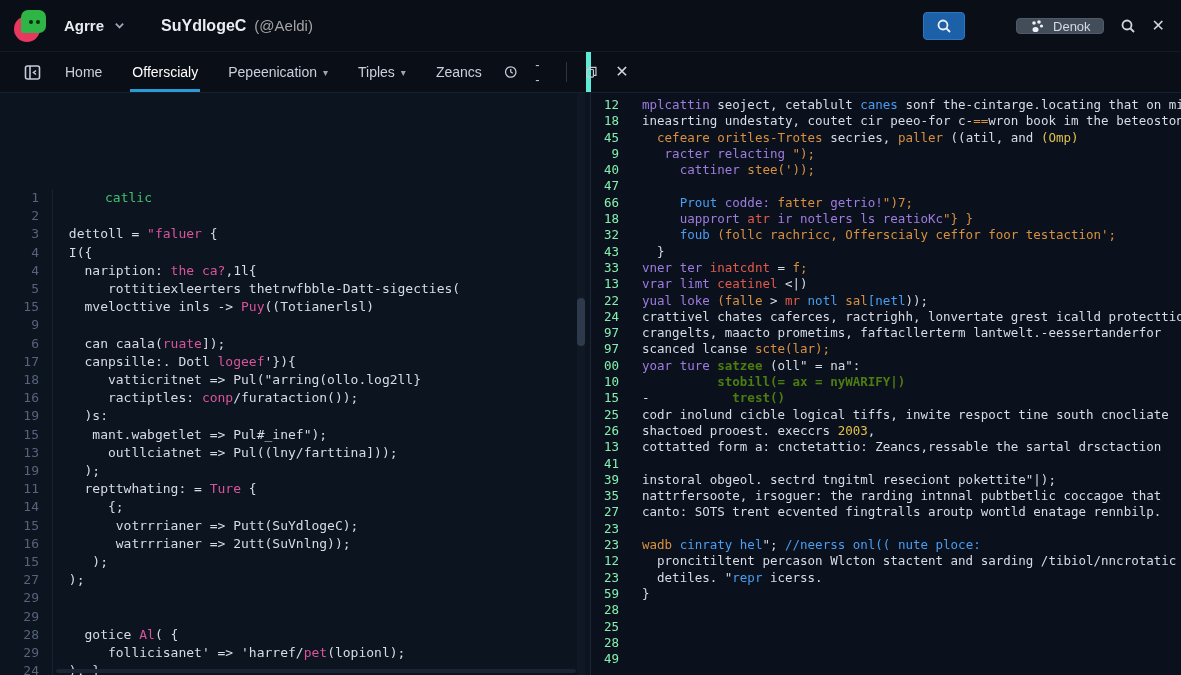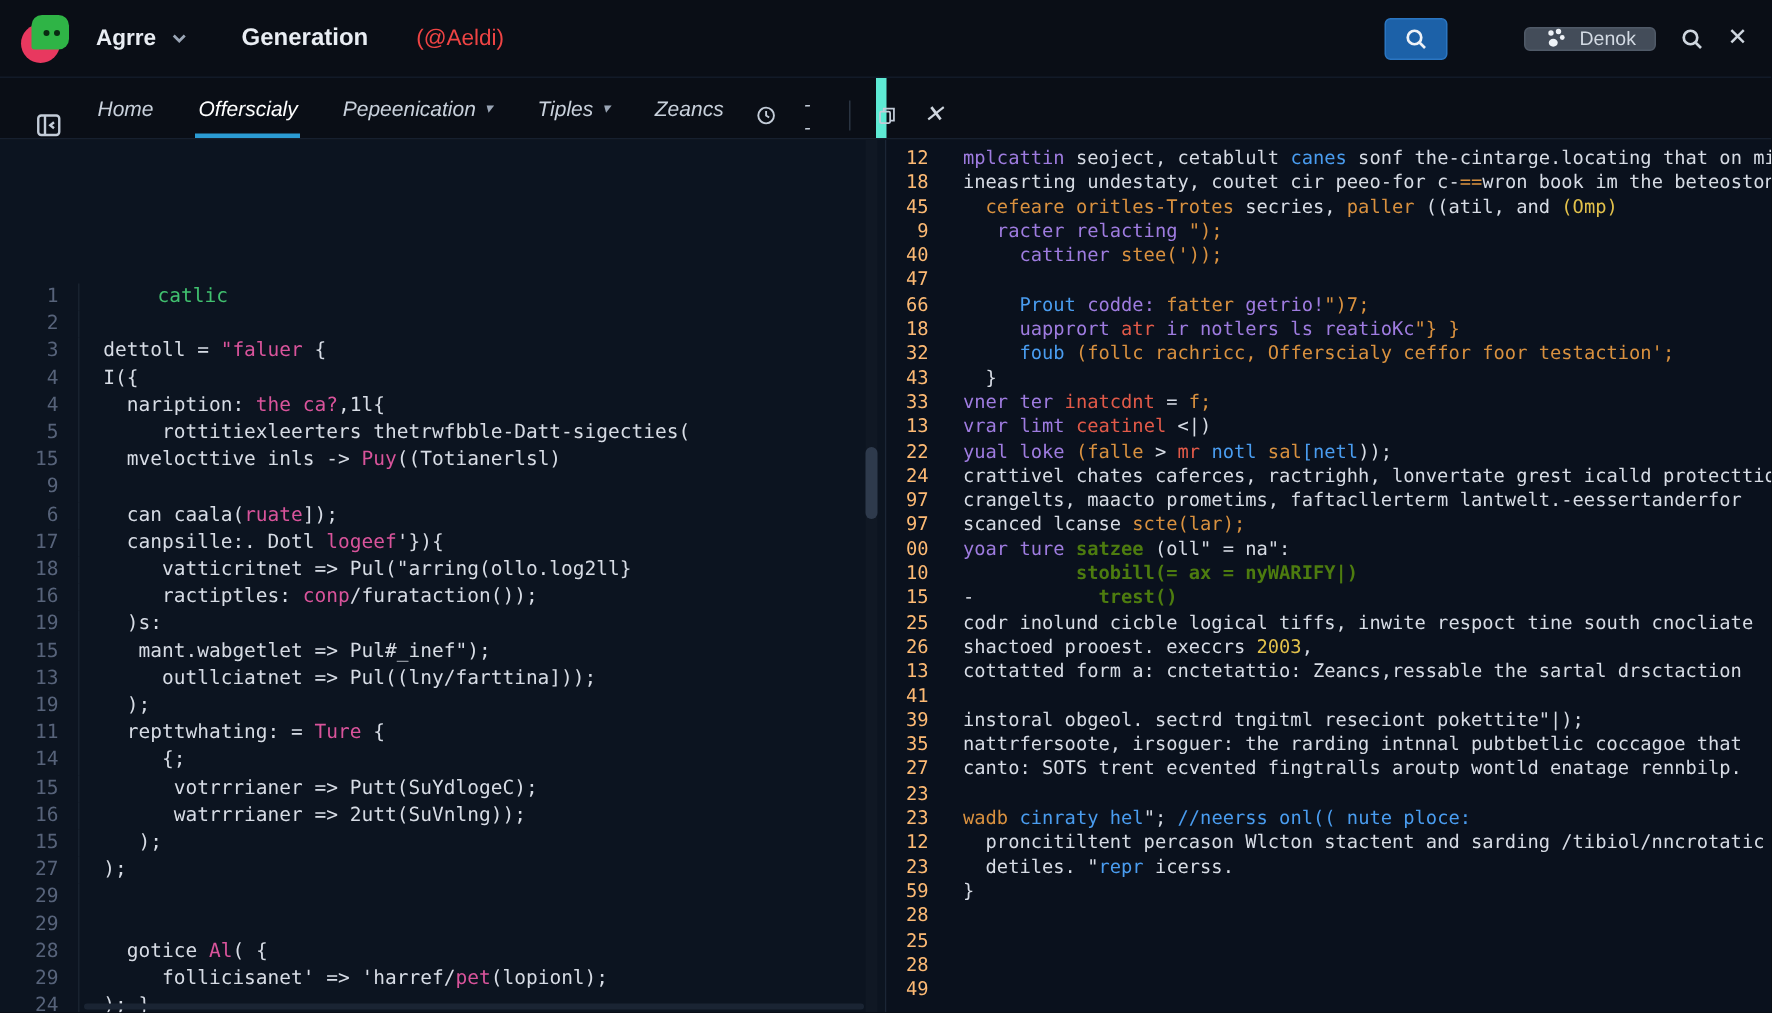--- a/index.html
+++ b/index.html
@@ -25,41 +25,41 @@
     position:absolute; left:9px; top:2px; width:25px; height:23px;
     background:#2fb446; border-radius:7px 7px 7px 2px;
   }
   .logo .eye { position:absolute; width:4px; height:4px; border-radius:50%; background:#0a2a12; top:12px; }
   .logo .eye.e1 { left:17px; } .logo .eye.e2 { left:24px; }
   .workspace { display:flex; align-items:center; gap:10px; margin-right:36px; cursor:pointer; }
   .workspace .ws-label { font-size:15px; font-weight:700; color:#e9edf3; }
   .chev { width:11px; height:11px; stroke:#9aa5b5; fill:none; stroke-width:2; }
   .apptitle { display:flex; align-items:baseline; gap:8px; }
   .apptitle .t1 { font-size:16px; font-weight:700; color:#e9edf3; }
-  .apptitle .t2 { font-size:15px; color:#ef4444;margin-left:24px; }
+  .apptitle .t2 { font-size:15px; color:#a3a3a3; }
   .topbar-right { margin-left:auto; display:flex; align-items:center; gap:16px; }
   .btn-search {
     width:42px; height:28px; background:#1c61a8; border:1px solid #2b76c2;
     border-radius:4px; display:flex; align-items:center; justify-content:center; cursor:pointer;
   }
   .btn-denok {
     height:16px; background:#434c59; border:1px solid #505a68; border-radius:4px;
-    display:flex; align-items:center; gap:7px; padding:0 12px; cursor:pointer;margin-left:35px;
+    display:flex; align-items:flex-start; gap:7px; padding:0 12px; cursor:pointer;margin-left:35px;
   }
   .btn-denok .dn-label { font-size:13px; color:#d3dae3; }
   .icon-mag { width:16px; height:16px; stroke:#eef2f7; fill:none; stroke-width:1.8; }
   .icon-mag.dim { stroke:#cfd6df; }
   .icon-close { font-size:16px; color:#cfd6df; cursor:pointer; line-height:1; }
   .paw { width:17px; height:16px; fill:#eef2f7; }
 
   
   .subrow { height:41px; flex:0 0 41px; display:flex; border-bottom:1px solid #17202f; }
   .tabbar {
-    width:591px; flex:0 0 591px; display:flex; align-items:flex-end;
-    padding:0 14px 0 24px; border-right:7px solid #5eead4;font-style:italic;
+    width:591px; flex:0 0 591px; display:flex; align-items:center;
+    padding:0 14px 0 24px; border-right:5px solid #5eead4;
   }
   .panel-toggle { margin-right:24px; cursor:pointer; display:flex; }
   .icon-panel { width:17px; height:17px; stroke:#c3ccd8; fill:none; stroke-width:1.6; }
   .tabs { display:flex; align-items:stretch; height:100%; gap:30px; }
   .tab { position:relative; display:flex; align-items:center; gap:6px; font-size:14px; color:#c9d1dc; cursor:pointer; }
   .tab.active { color:#ffffff; }
   .tab.active::after { content:""; position:absolute; left:-2px; right:-2px; bottom:0; height:3px; background:#2b9bd4; }
   .tab .caret { font-size:10px; color:#9aa5b5; }
   .tabbar-icons { margin-left:22px; display:flex; align-items:center; gap:18px; }
   .icon-clock { width:16px; height:16px; stroke:#c3ccd8; fill:none; stroke-width:1.5; }
@@ -81,21 +81,21 @@
   .editor.right {
     flex:1; background:#0a111d; padding-top:4px;
     font-size:12.5px; line-height:16.3px;
   }
   .row { display:flex; }
   .left .ln {
     flex:0 0 53px; text-align:right; padding-right:13px;
     color:#57637a; border-right:1px solid #18222f;
   }
   .left .code { padding-left:8px; }
-  .right .ln { flex:0 0 38px; text-align:right; padding-right:10px; color:#fdba74; }
+  .right .ln { flex:0 0 38px; text-align:right; padding-right:10px; color:#86efac; }
   .right .code { padding-left:13px; }
 
   .c-w { color:#d7dce5; }
   .c-g { color:#41c16f;margin-left:44px; }
   .c-p { color:#d9549b; }
   .c-pu { color:#9f7ce0; }
   .c-o { color:#d9913f; }
   .c-y { color:#e2c14b; }
   .c-b { color:#4a9df0; }
   .c-r { color:#e25a49; }
@@ -117,21 +117,21 @@
       <div class="eye e1"></div>
         <div class="eye e2"></div>
     </div>
     <div class="workspace">
       <span class="ws-label">Agrre</span>
       <svg class="chev" viewBox="0 0 12 12">
           <path d="M2 4l4 4 4-4"></path>
         </svg>
     </div>
     <div class="apptitle">
-      <span class="t1">Generation</span>
+      <span class="t1">SuYdlogeC</span>
       <span class="t2">(@Aeldi)</span>
     </div>
     <div class="topbar-right">
       <button class="btn-search">
         <svg class="icon-mag" viewBox="0 0 16 16">
             <circle cx="7" cy="7" r="4.5"></circle>
             <path d="M10.5 10.5L14 14"></path>
           </svg>
       </button>
       <button class="btn-denok">

